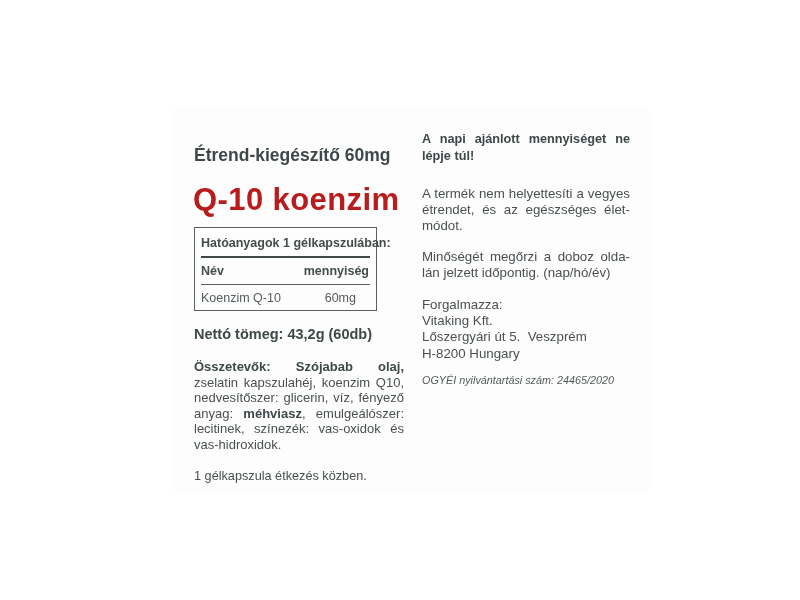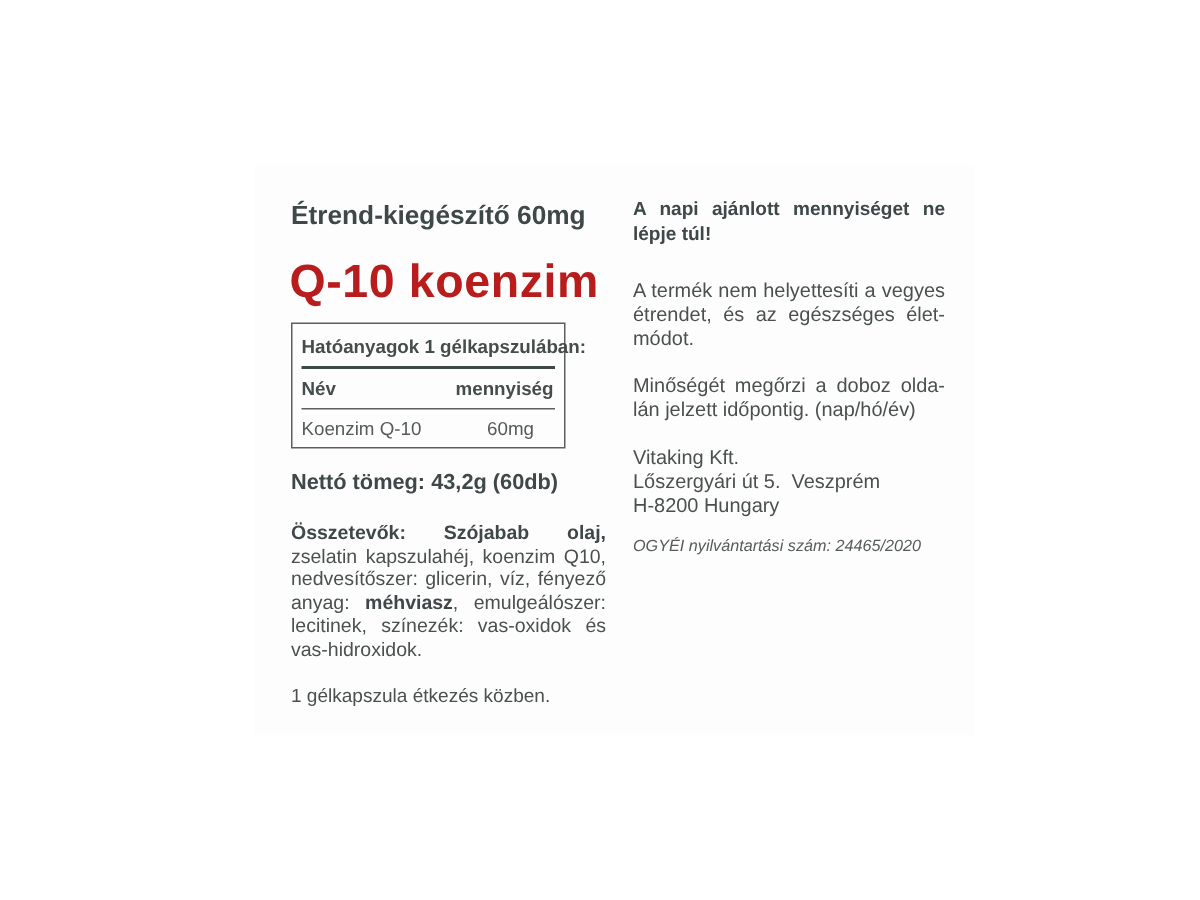--- a/index.html
+++ b/index.html
@@ -19,21 +19,21 @@
       position: absolute;
       left: 170px;
       top: 110px;
       width: 480px;
       height: 380px;
       background: #fdfdfd;
     }
     .col-left {
       position: absolute;
       left: 194px;
-      top: 132px;
+      top: 144px;
       width: 210px;
     }
     .col-right {
       position: absolute;
       left: 422px;
       top: 131px;
       width: 208px;
     }
     .subtitle {
       font-size: 17.5px;
@@ -170,19 +170,20 @@
     <span>1 gélkapszula étkezés közben.</span>
   </div>
 </div>
 
 <div class="col-right">
   <p class="warn">A napi ajánlott mennyiséget ne lépje túl!</p>
   <p class="para p1">A termék nem helyettesíti a vegyes étrendet, és az egészséges élet­módot.</p>
   <p class="para p2">Minőségét megőrzi a doboz olda­lán jelzett időpontig. (nap/hó/év)</p>
 
   <div class="distributor">
+    <div>Forgalmazza:</div>
     <div>Vitaking Kft.</div>
     <div>Lőszergyári út 5.  Veszprém</div>
     <div>H-8200 Hungary</div>
   </div>
 
   <div class="registration">OGYÉI nyilvántartási szám: 24465/2020</div>
 </div>
 
 </body></html>

